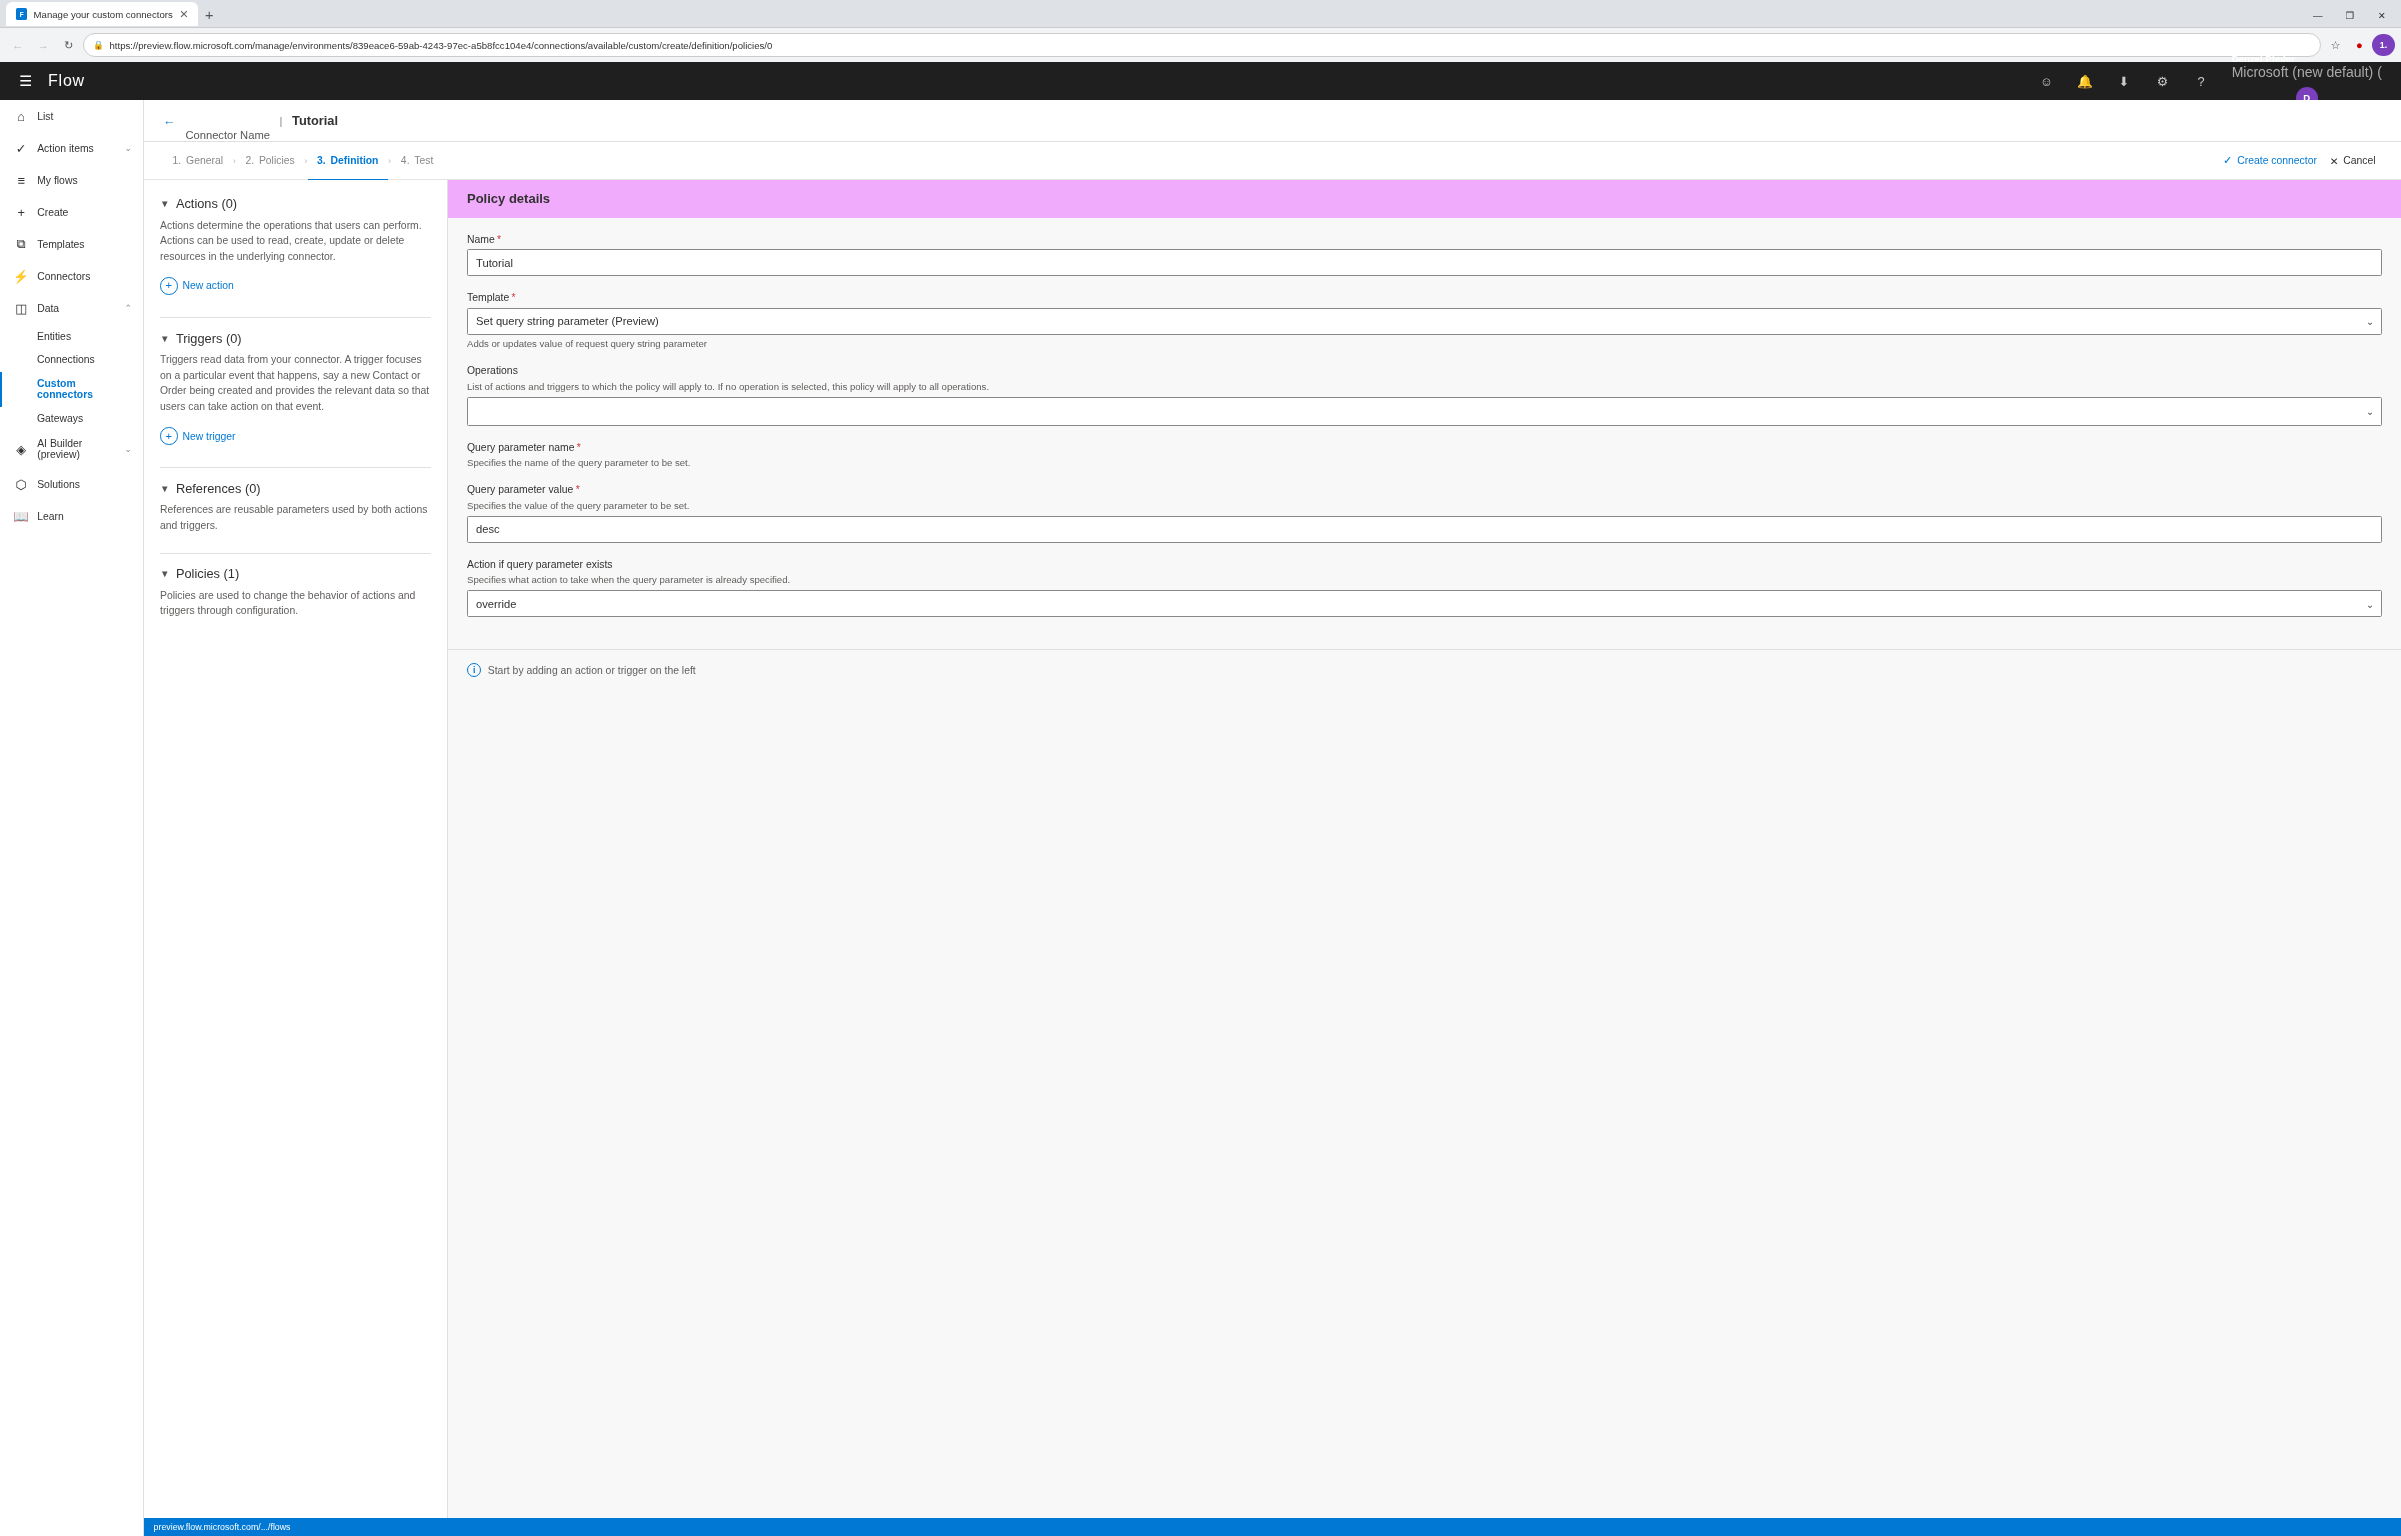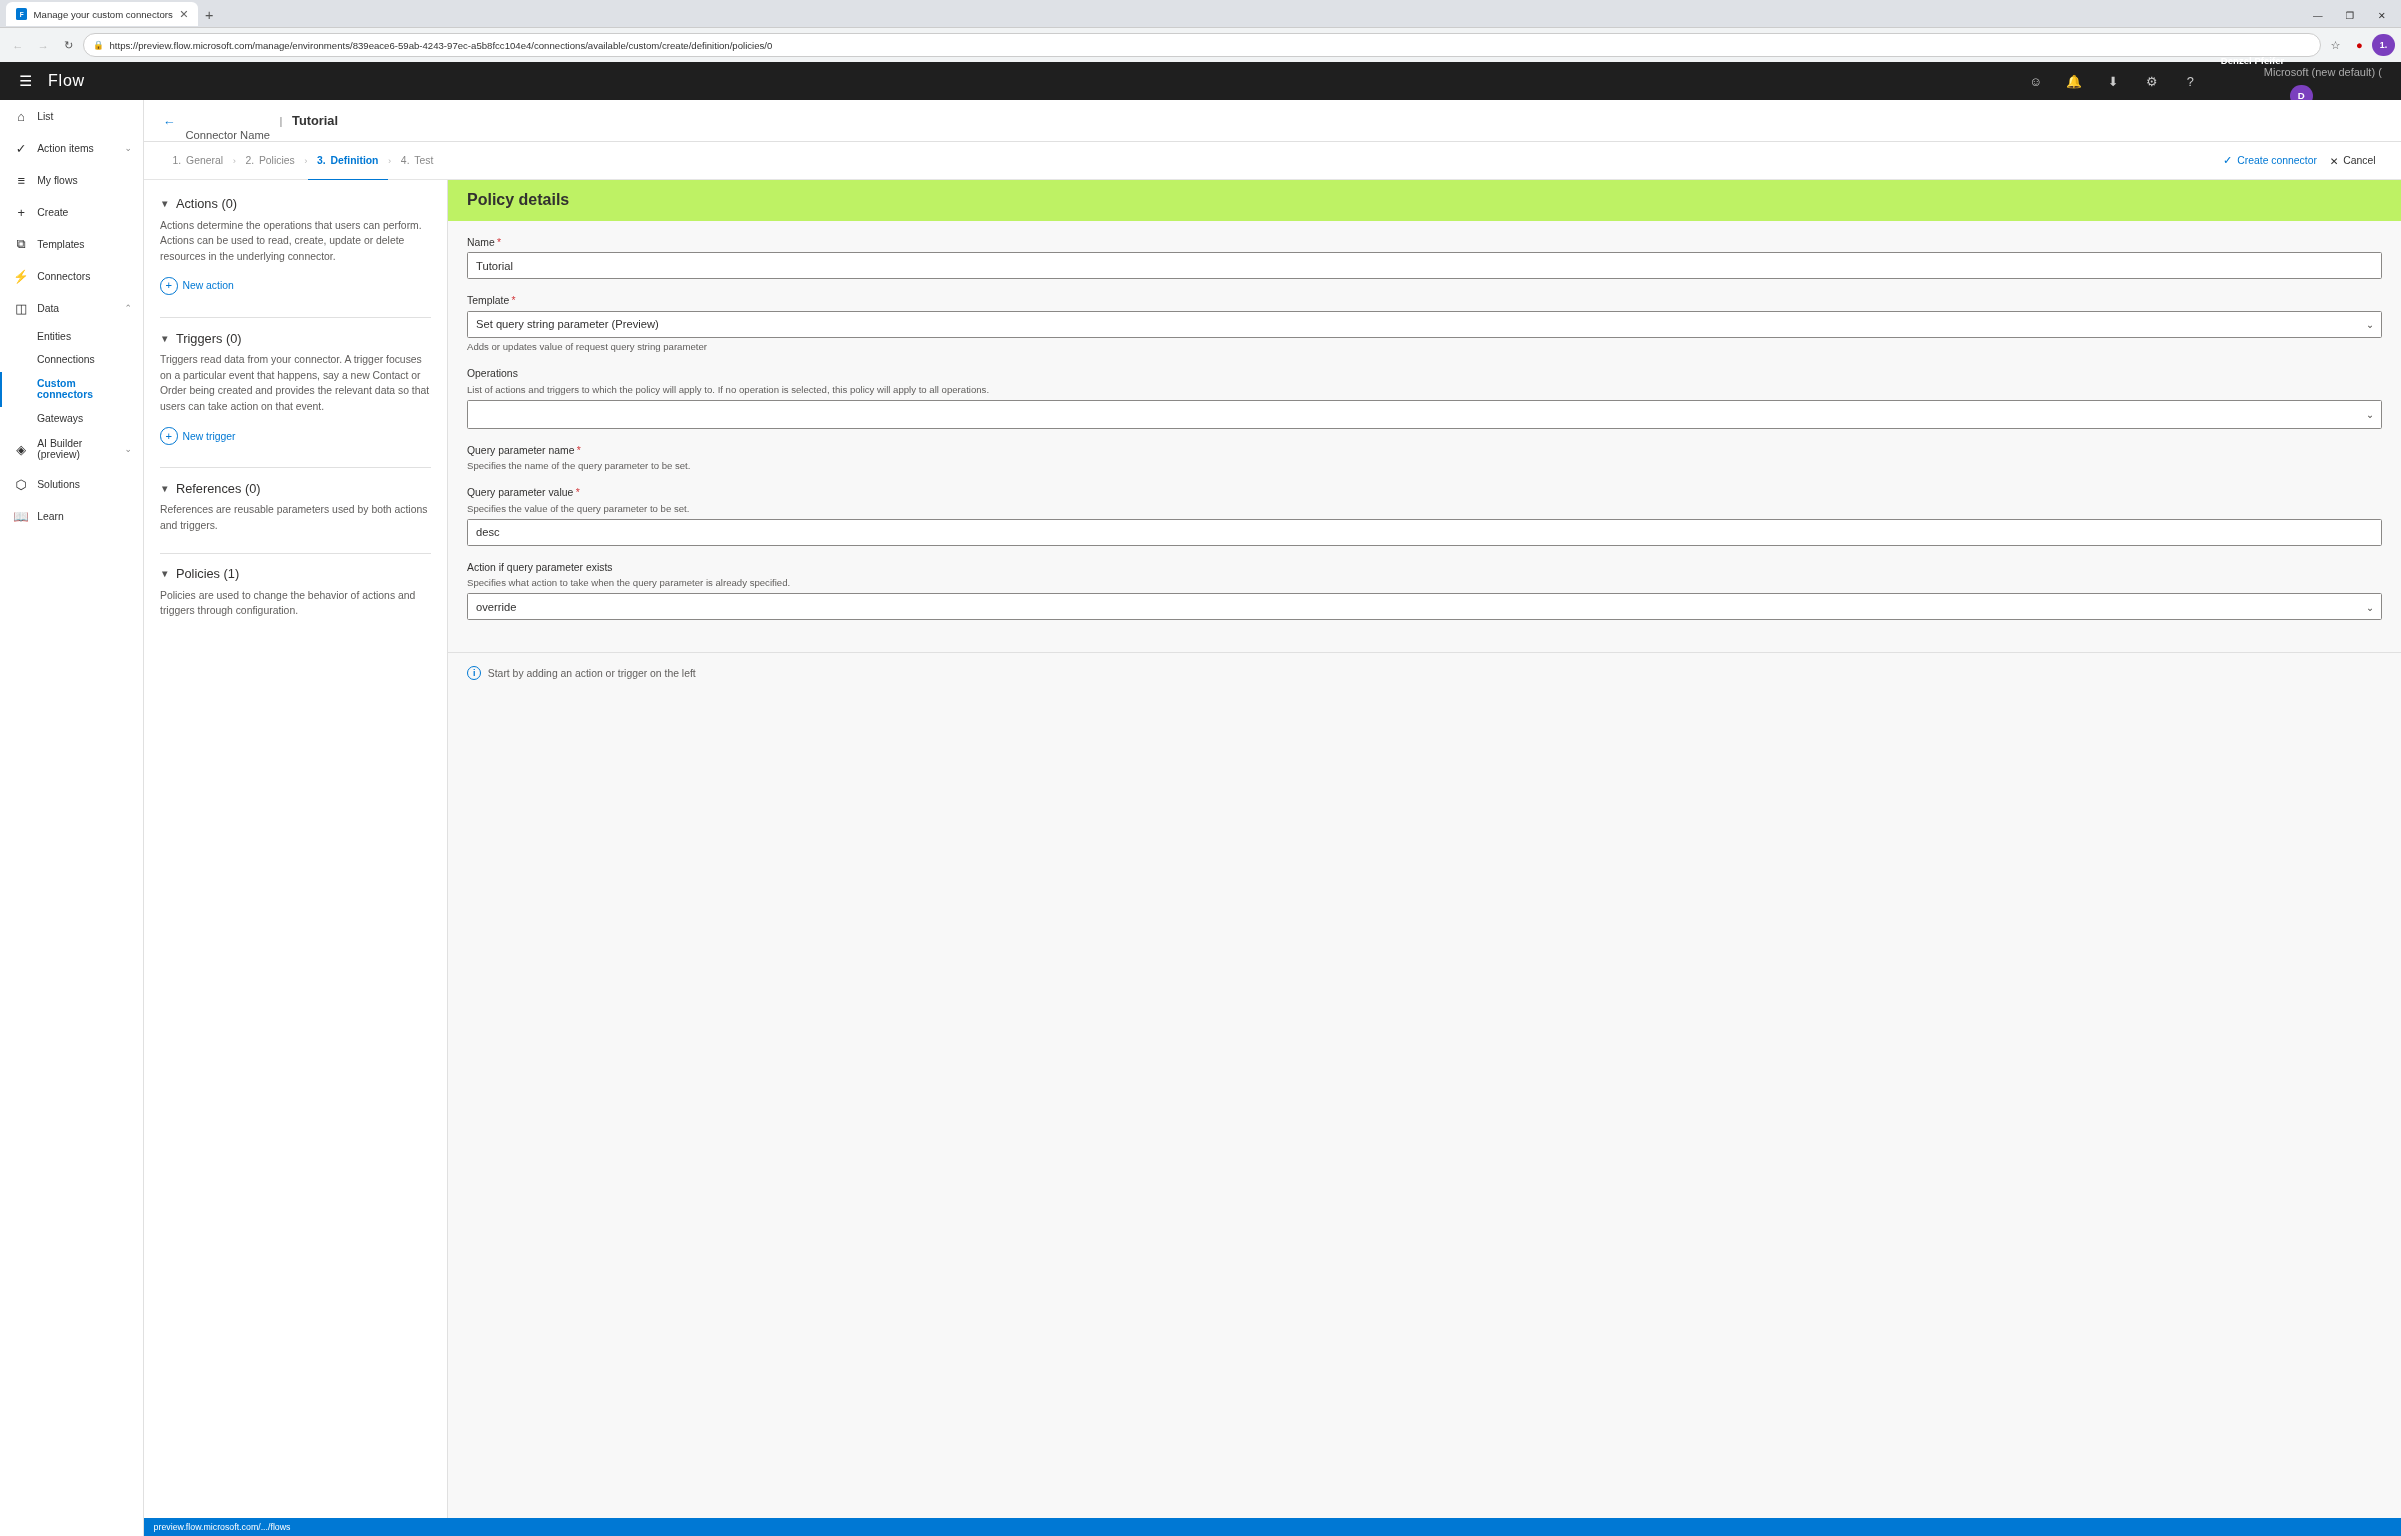--- a/index.html
+++ b/index.html
@@ -30,21 +30,21 @@
 
     
     .app-topbar { background: #1f1f1f; display: flex; align-items: center; padding: 0 12.8px; height: 38px; gap: 9.6px; flex-shrink: 0; }
     .hamburger-icon { color: white; font-size: 14.4px; cursor: pointer; width: 25.6px; height: 25.6px; display: flex; align-items: center; justify-content: center; }
     .app-logo { color: white; font-size: 16px; font-weight: 300; letter-spacing: 0.8px; }
     .topbar-spacer { flex: 1; }
     .topbar-icon { color: #ccc; font-size: 12.8px; cursor: pointer; width: 29px; height: 29px; display: flex; align-items: center; justify-content: center; border-radius: 3.2px; }
     .topbar-user { display: flex; align-items: center; gap: 6.4px; padding: 3.2px 6.4px; flex-direction: column; }
     .topbar-user-info { display: flex; flex-direction: column; }
     .topbar-username { color: white; font-size: 9.6px; font-weight: 600; }
-    .topbar-org { color: #aaa; font-size: 11px; margin-left: 43px; }
+    .topbar-org { color: #aaa; font-size: 14px; }
 
     
     .sidebar { width: 144px; background: #fff; border-right: 0.8px solid #e0e0e0; display: flex; flex-direction: column; overflow-y: auto; flex-shrink: 0; }
     .sidebar-item { display: flex; align-items: center; padding: 8px 11.2px; gap: 8px; cursor: pointer; color: #333; font-size: 10.4px; border-left: 2.4px solid transparent; }
     .sidebar-item .icon { width: 16px; height: 16px; display: flex; align-items: center; justify-content: center; color: inherit; font-size: 12.8px; flex-shrink: 0; }
     .sidebar-item .label { flex: 1; }
     .sidebar-item .chevron { font-size: 8.8px; color: #888; }
     .sidebar-sub-item { padding: 6.4px 11.2px 6.4px 35px; font-size: 10.4px; color: #333; cursor: pointer; border-left: 2.4px solid transparent; }
     .sidebar-sub-item.active { color: #0078d4; font-weight: 600; border-left-color: #0078d4; }
 
@@ -79,21 +79,21 @@
     .section-header { display: flex; align-items: center; gap: 6.4px; margin-bottom: 6.4px; }
     .section-toggle { color: #555; font-size: 9.6px; cursor: pointer; }
     .section-title { font-size: 12.8px; font-weight: 400; color: #323130; }
     .section-body { font-size: 10.4px; color: #605e5c; line-height: 1.5; margin-bottom: 9.6px; }
     .section-divider { border: none; border-top: 0.8px solid #e0e0e0; margin: 12.8px 0; }
     .new-item-btn { display: flex; align-items: center; gap: 4.8px; color: #0078d4; font-size: 10.4px; cursor: pointer; padding: 3.2px 0; font-weight: 400; }
     .new-item-btn .plus-circle { width: 17.6px; height: 17.6px; border-radius: 50%; border: 1.6px solid #0078d4; display: flex; align-items: center; justify-content: center; font-size: 11.2px; line-height: 1; }
 
     
     .right-panel { flex: 1; overflow-y: auto; background: #f8f8f8; padding: 0; }
-    .policy-header { background: #bef264; padding: 11.2px 19px; font-size: 16px; font-weight: 600; color: #323130; }
+    .policy-header { background: #f0abfc; padding: 11.2px 19px; font-size: 13px; font-weight: 600; color: #323130; }
     .policy-body { padding: 16px 19px; }
     .field-group { margin-bottom: 16px; }
     .field-label { font-size: 10.4px; color: #323130; margin-bottom: 4.8px; display: flex; align-items: center; gap: 2.4px; }
     .required-star { color: #d13438; }
     .field-input { width: 100%; border: 0.8px solid #8a8886; border-radius: 1.6px; padding: 6.4px 8px; font-size: 11.2px; color: #323130; background: #fff; outline: none; }
     .field-select-wrapper { position: relative; }
     .field-select { width: 100%; border: 0.8px solid #8a8886; border-radius: 1.6px; padding: 6.4px 25.6px 6.4px 8px; font-size: 11.2px; color: #323130; background: #fff; appearance: none; outline: none; cursor: pointer; }
     .select-chevron { position: absolute; right: 8px; top: 50%; transform: translateY(-50%); color: #605e5c; font-size: 9.6px; pointer-events: none; }
     .field-hint { font-size: 9.6px; color: #605e5c; margin-top: 3.2px; }
     .operations-wrapper { position: relative; }

